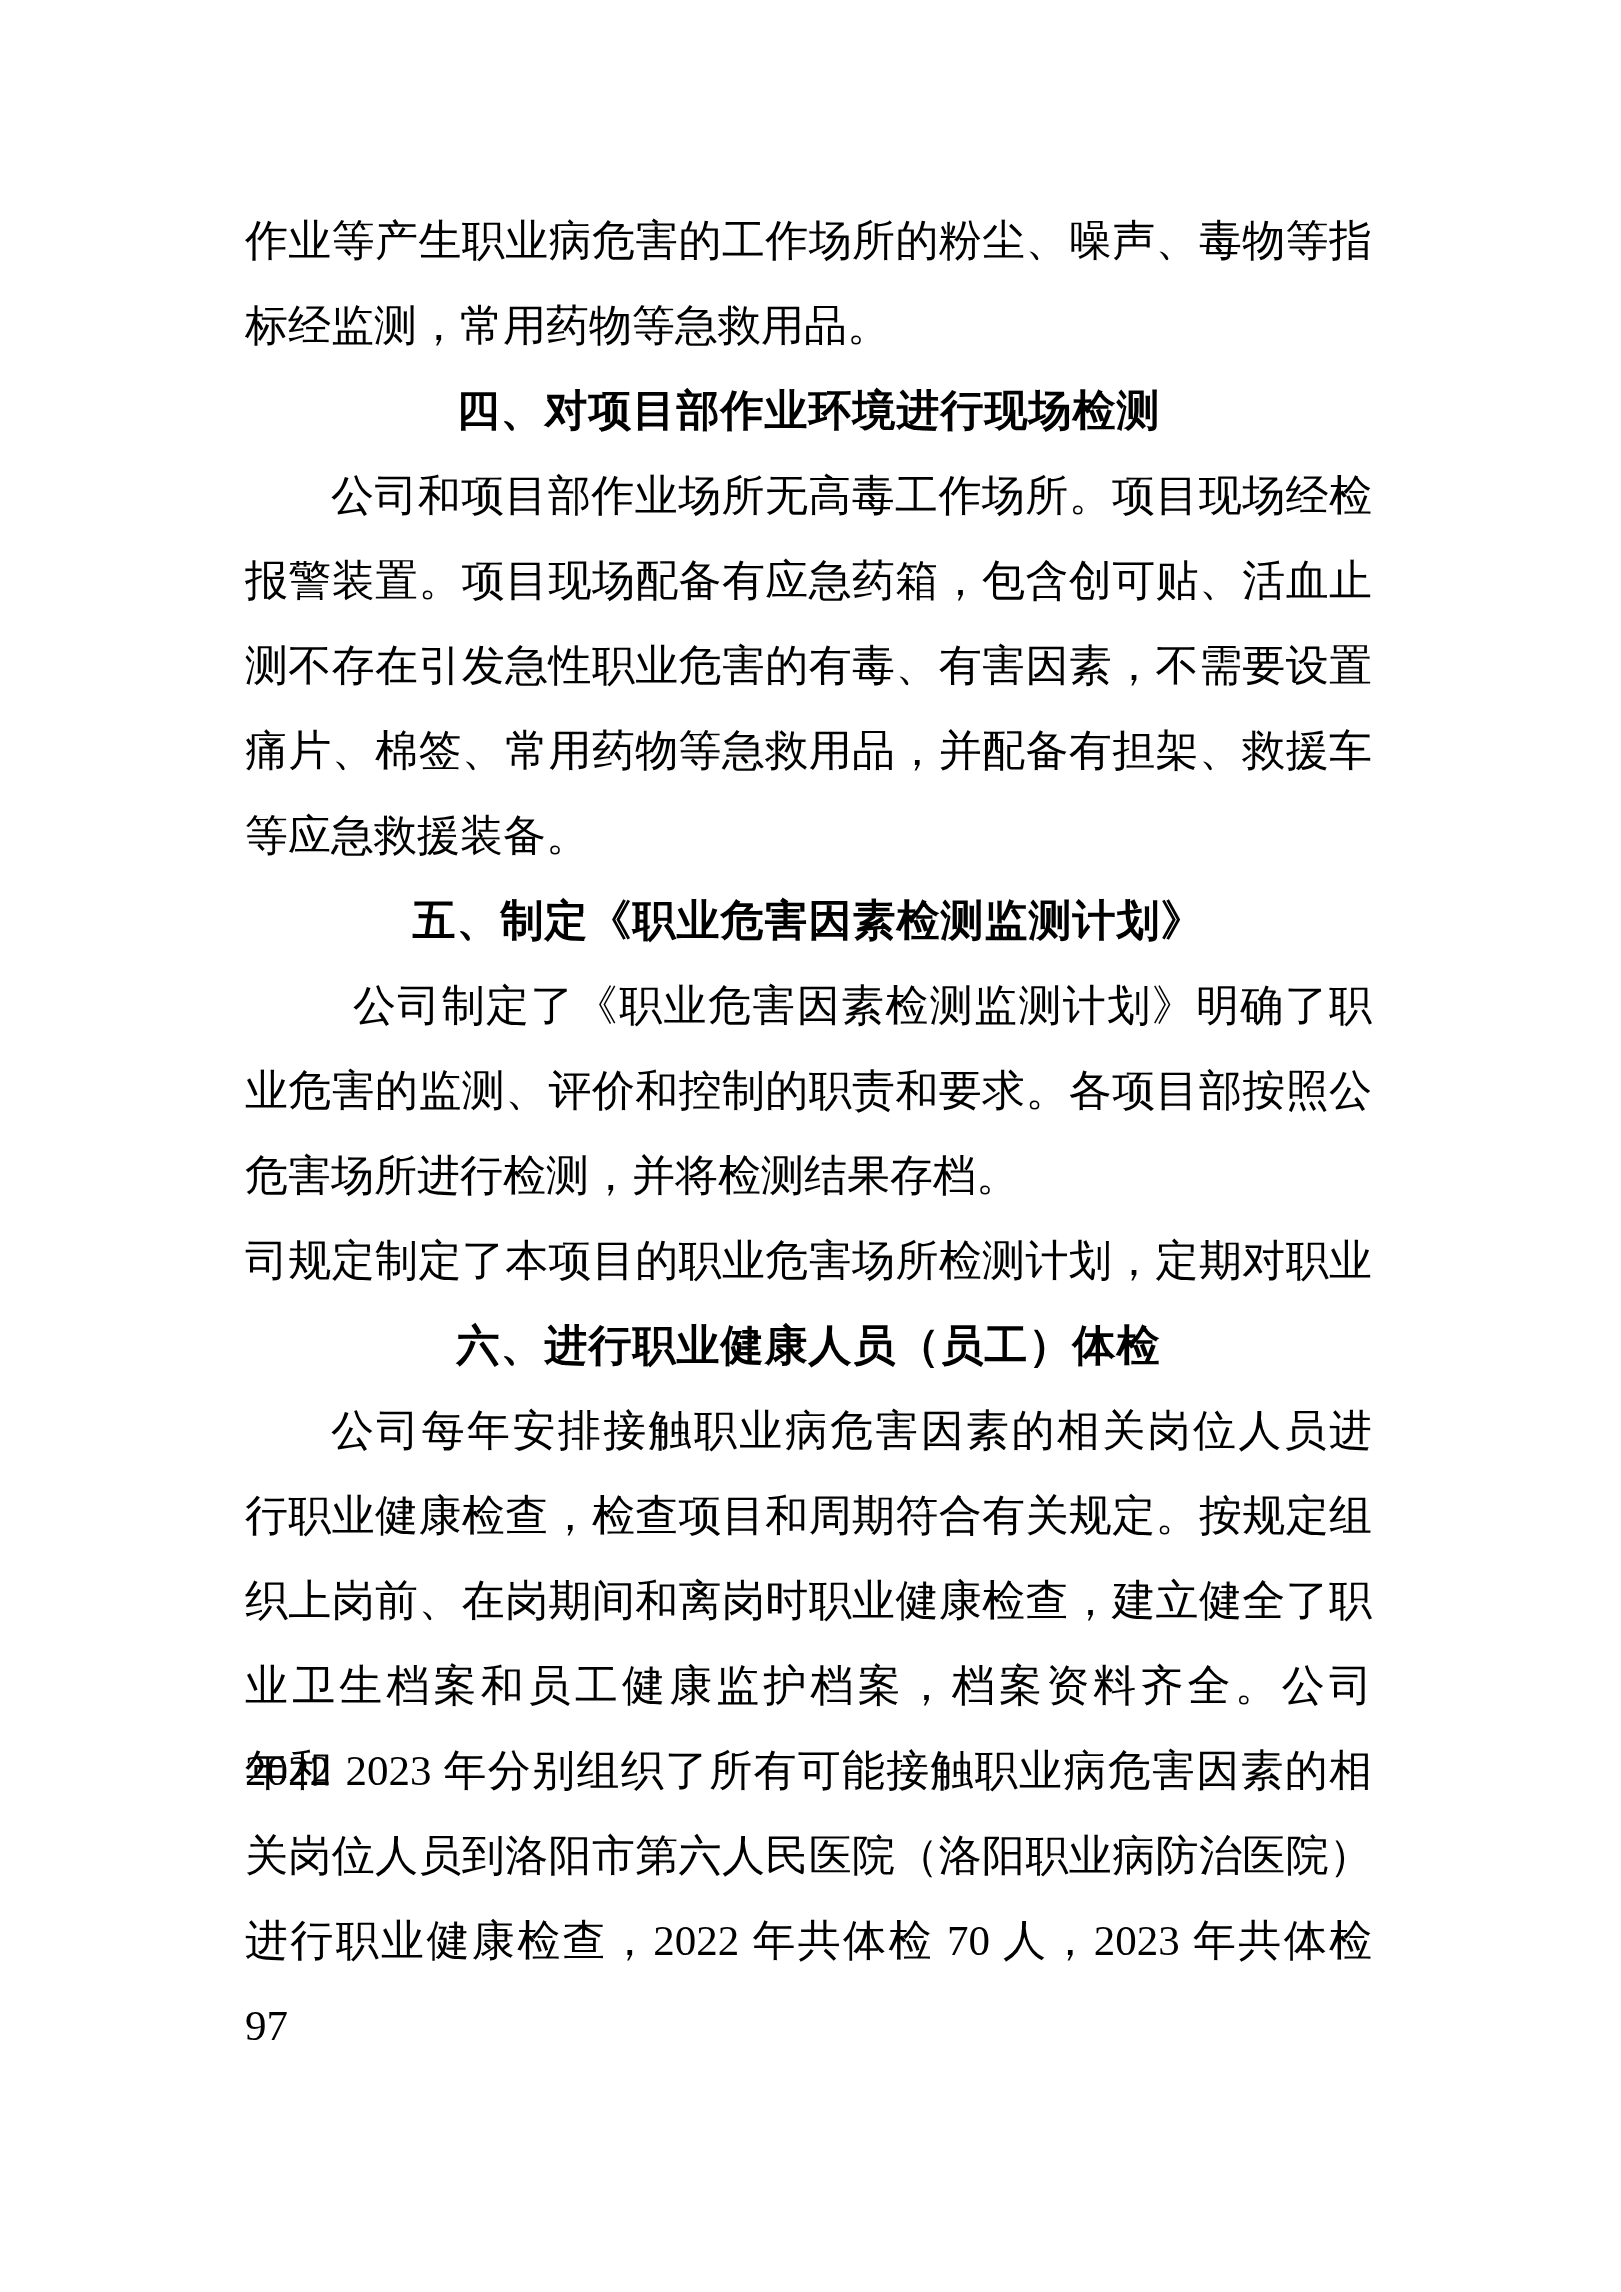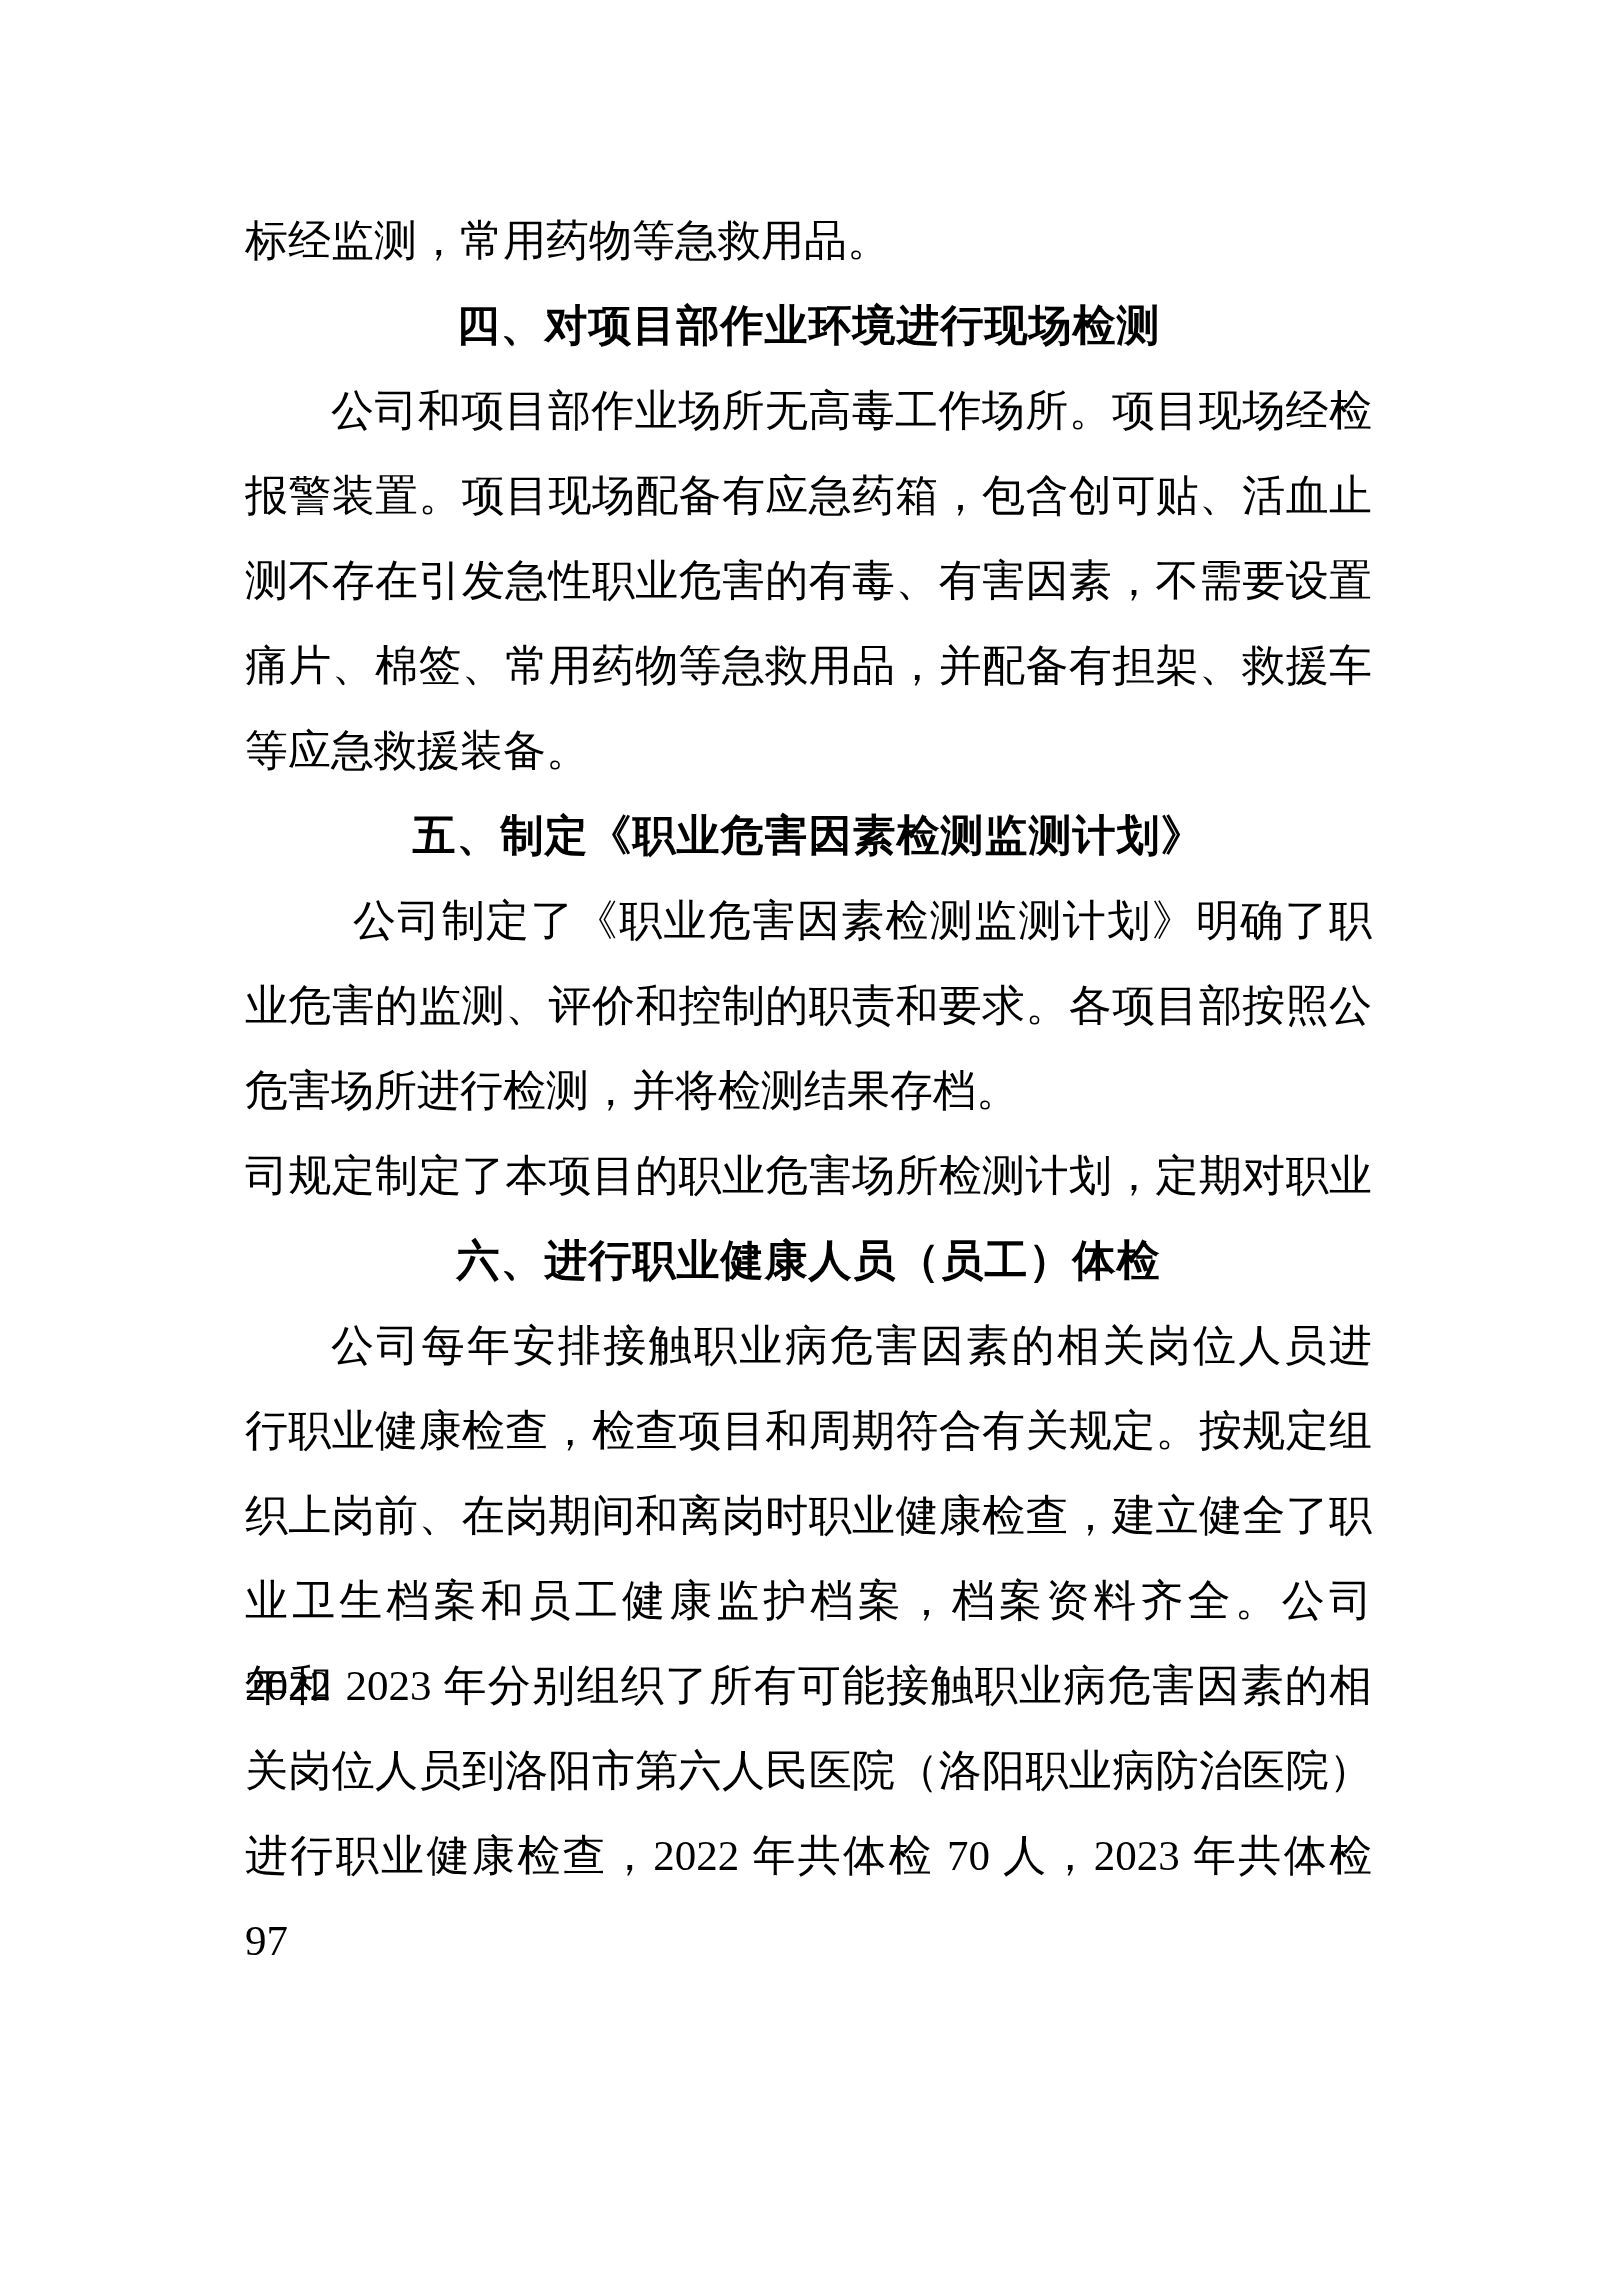--- a/index.html
+++ b/index.html
@@ -55,20 +55,21 @@
     letter-spacing: 1px;
   }
 </style>
 </head>
 <body>
 
 <div class="page">
   <div class="content">
 
     <div class="para">
+      <div class="line just">作业等产生职业病危害的工作场所的粉尘、噪声、毒物等指</div>
       <div class="line">标经监测，常用药物等急救用品。</div>
     </div>
 
     <div class="heading">四、对项目部作业环境进行现场检测</div>
 
     <div class="para">
       <div class="line just indent-2">公司和项目部作业场所无高毒工作场所。项目现场经检</div>
       <div class="line just">报警装置。项目现场配备有应急药箱，包含创可贴、活血止</div>
       <div class="line just">测不存在引发急性职业危害的有毒、有害因素，不需要设置</div>
       <div class="line just">痛片、棉签、常用药物等急救用品，并配备有担架、救援车</div>

